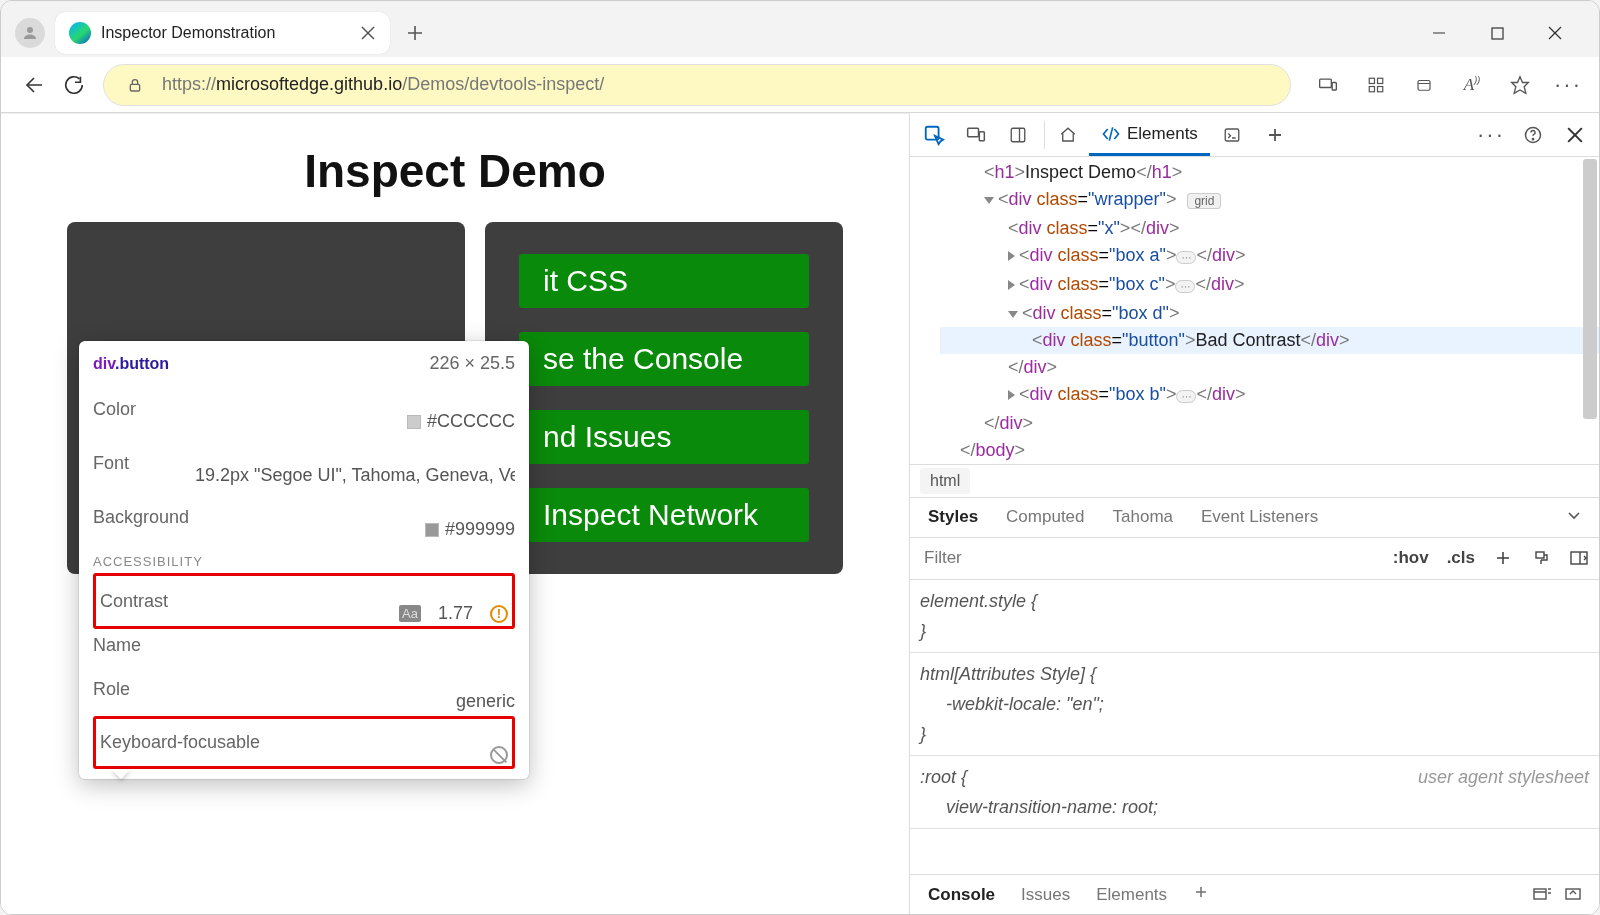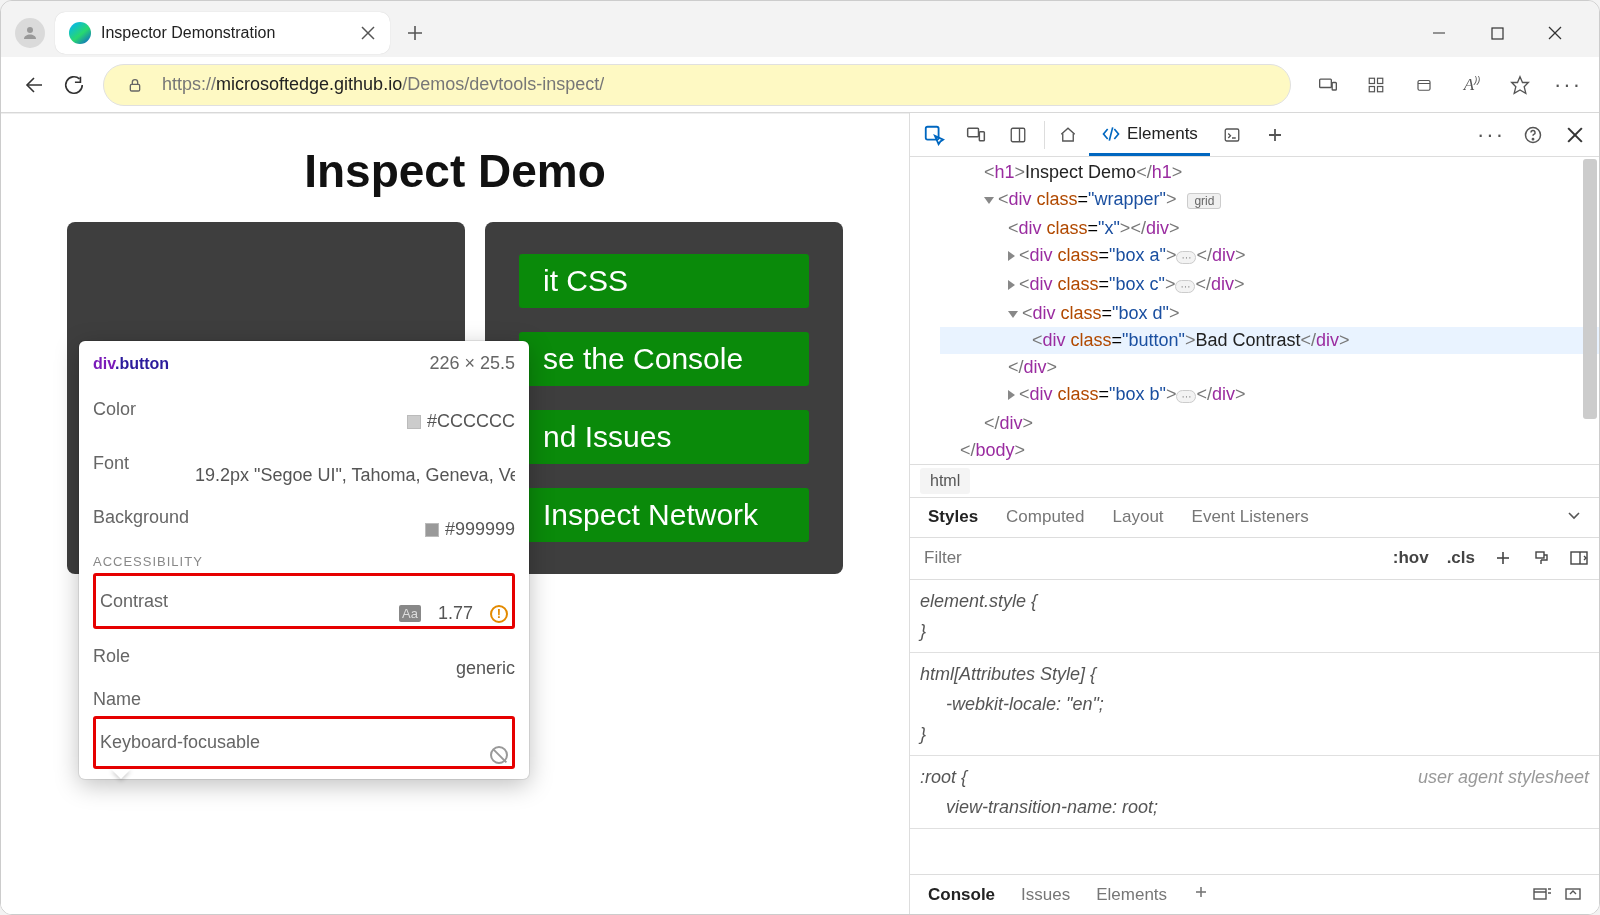--- a/index.html
+++ b/index.html
@@ -258,26 +258,26 @@
               <span class="swatch" style="background:#999999;"></span>
               <span>#999999</span>
             </span>
         </div>
         <div class="tt-section">ACCESSIBILITY</div>
         <div class="tt-row tt-framed">
           <span class="label">Contrast</span>
           <span class="val"><span class="aa-badge">Aa</span>&nbsp;<span>1.77</span>&nbsp;<span class="warn-circle">!</span></span>
         </div>
         <div class="tt-row">
+          <span class="label">Name</span>
+            <span class="val"></span>
+        </div>
+        <div class="tt-row">
           <span class="label">Role</span>
             <span class="val">generic</span>
-        </div>
-        <div class="tt-row">
-          <span class="label">Name</span>
-            <span class="val"></span>
         </div>
         <div class="tt-row tt-framed">
           <span class="label">Keyboard-focusable</span>
           <span class="val">
               <span class="ban-icon"></span>
             </span>
         </div>
       </div>
 
     </div>
@@ -371,21 +371,21 @@
 
       </div>
 
       <div class="breadcrumb">
           <span>html</span>
         </div>
 
       <div class="styles-tabs">
         <span class="stab active">Styles</span>
         <span class="stab">Computed</span>
-        <span class="stab">Layout</span>
+        <span class="stab">Tahoma</span>
         <span class="stab">Event Listeners</span>
         <span class="chev"><svg width="14" height="14" viewBox="0 0 14 14" fill="none" stroke="#555" stroke-width="1.6">
               <polyline points="2 5 7 10 12 5"></polyline>
             </svg></span>
       </div>
 
       <div class="styles-filter">
         <input placeholder="Filter" style="">
         <div class="ctrls">
           <span>:hov</span>

